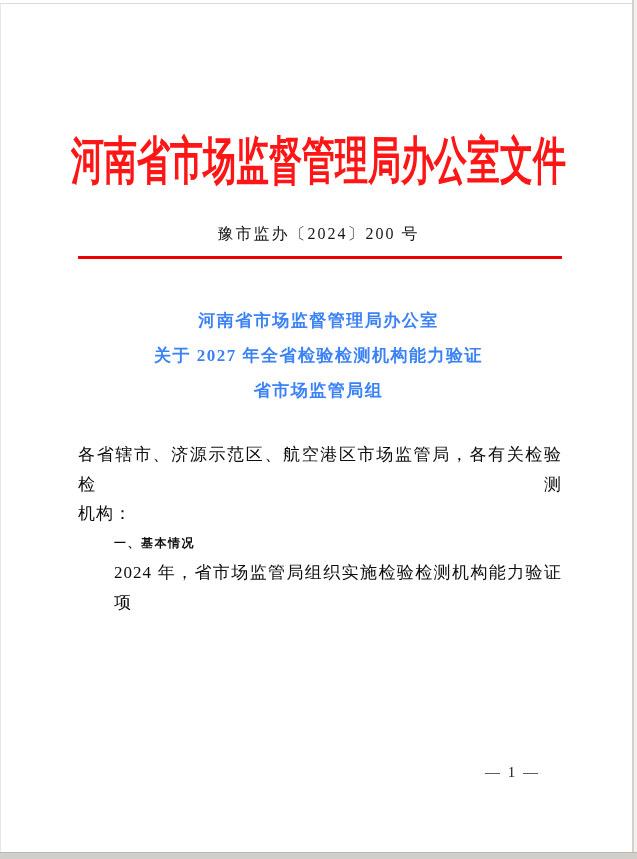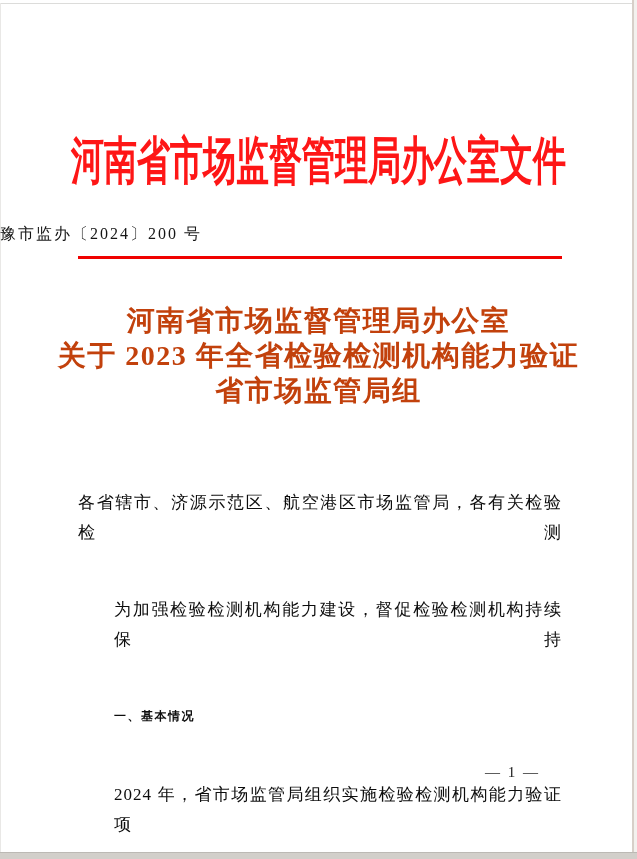--- a/index.html
+++ b/index.html
@@ -29,51 +29,52 @@
     font-weight: bold;
     letter-spacing: 0px;
     white-space: nowrap;
     transform: scaleY(1.55);
     transform-origin: center center;
   }
 
   
   .doc-number {
     position: absolute; top: 224px; left: 0; right: 0;
+    text-align: center;
     font-size: 16px;
     letter-spacing: 2px;
     color: #151515;
   }
 
   
   .red-line {
     position: absolute; top: 256px; left: 78px; width: 484px; height: 3px;
     background: #f00100;
   }
 
   
   .doc-title {
     position: absolute; top: 303px; left: 40px; right: 40px;
     text-align: center;
-    font-size: 28px;
+    font-size: 17px;
     line-height: 35px;
     font-weight: bold;
     letter-spacing: 1.5px;
-    color: #c2410c;
+    color: #3b82f6;
   }
 
   
   .body-text {
     position: absolute; top: 440px; left: 78px; width: 484px;
     font-size: 17px;
     line-height: 29.6px;
     letter-spacing: 1px;
     color: #0d0d0d;
   }
-  .ln   { white-space: nowrap; margin-top: 48px; }
+  .ln   { white-space: nowrap; }
   .just { white-space: normal; text-align: justify; text-align-last: justify; }
   .ind  { padding-left: 36px; }
   .head {
     font-family: "Liberation Sans", "DejaVu Sans", sans-serif;
     font-weight: bold;
     font-size: 12px;
     letter-spacing: 1.5px;
   }
 
   
@@ -97,27 +98,27 @@
   <div class="edge-bottom"></div>
 
   <div class="red-header">河南省市场监督管理局办公室文件</div>
 
   <div class="doc-number">豫市监办〔2024〕200 号</div>
 
   <div class="red-line"></div>
 
   <div class="doc-title">
     <div class="title-line">河南省市场监督管理局办公室</div>
-    <div class="title-line">关于 2023 年全省检验检测机构能力验证</div>
+    <div class="title-line">关于 2027 年全省检验检测机构能力验证</div>
     <div class="title-line">省市场监管局组</div>
   </div>
 
   <div class="body-text">
     <div class="ln just">各省辖市、济源示范区、航空港区市场监管局，各有关检验检测</div>
-    <div class="ln ind just">为加强检验检测机构能力建设，督促检验检测机构持续保持</div>
+    <div class="ln">机构：</div>
     <div class="ln ind head">一、基本情况</div>
     <div class="ln ind just">2024 年，省市场监管局组织实施检验检测机构能力验证项</div>
 
   </div>
 
   <div class="page-number">— 1 —</div>
 
 </div>
 
 </body></html>

